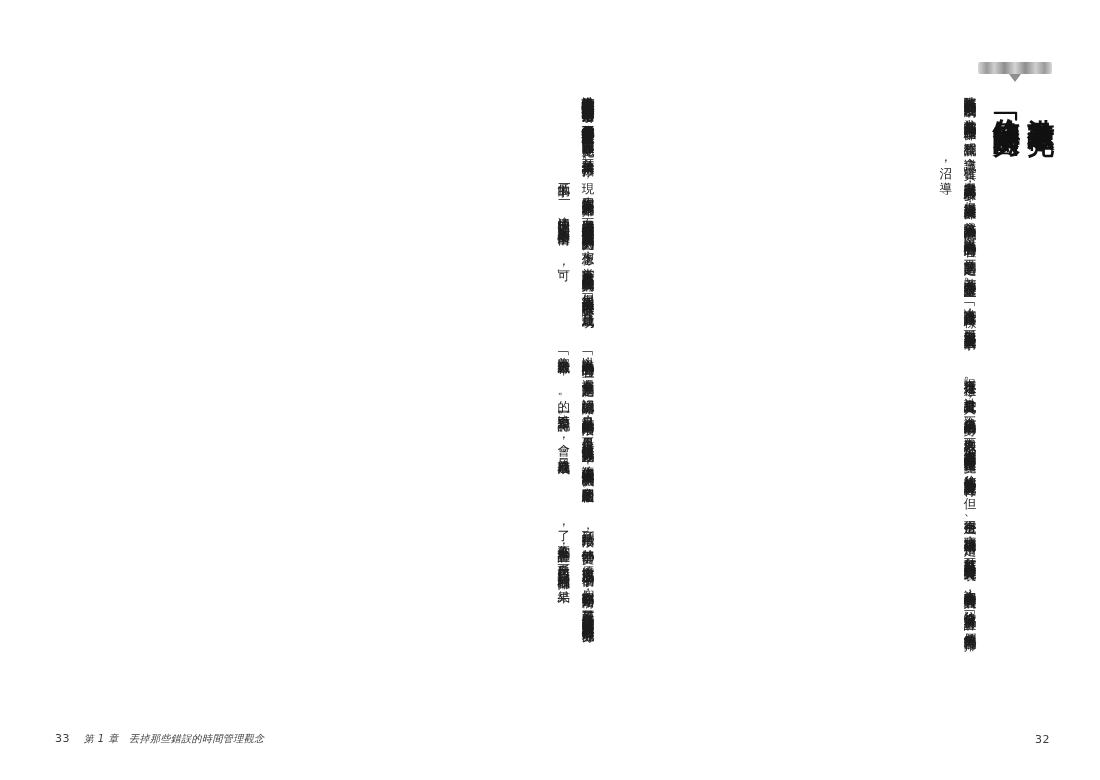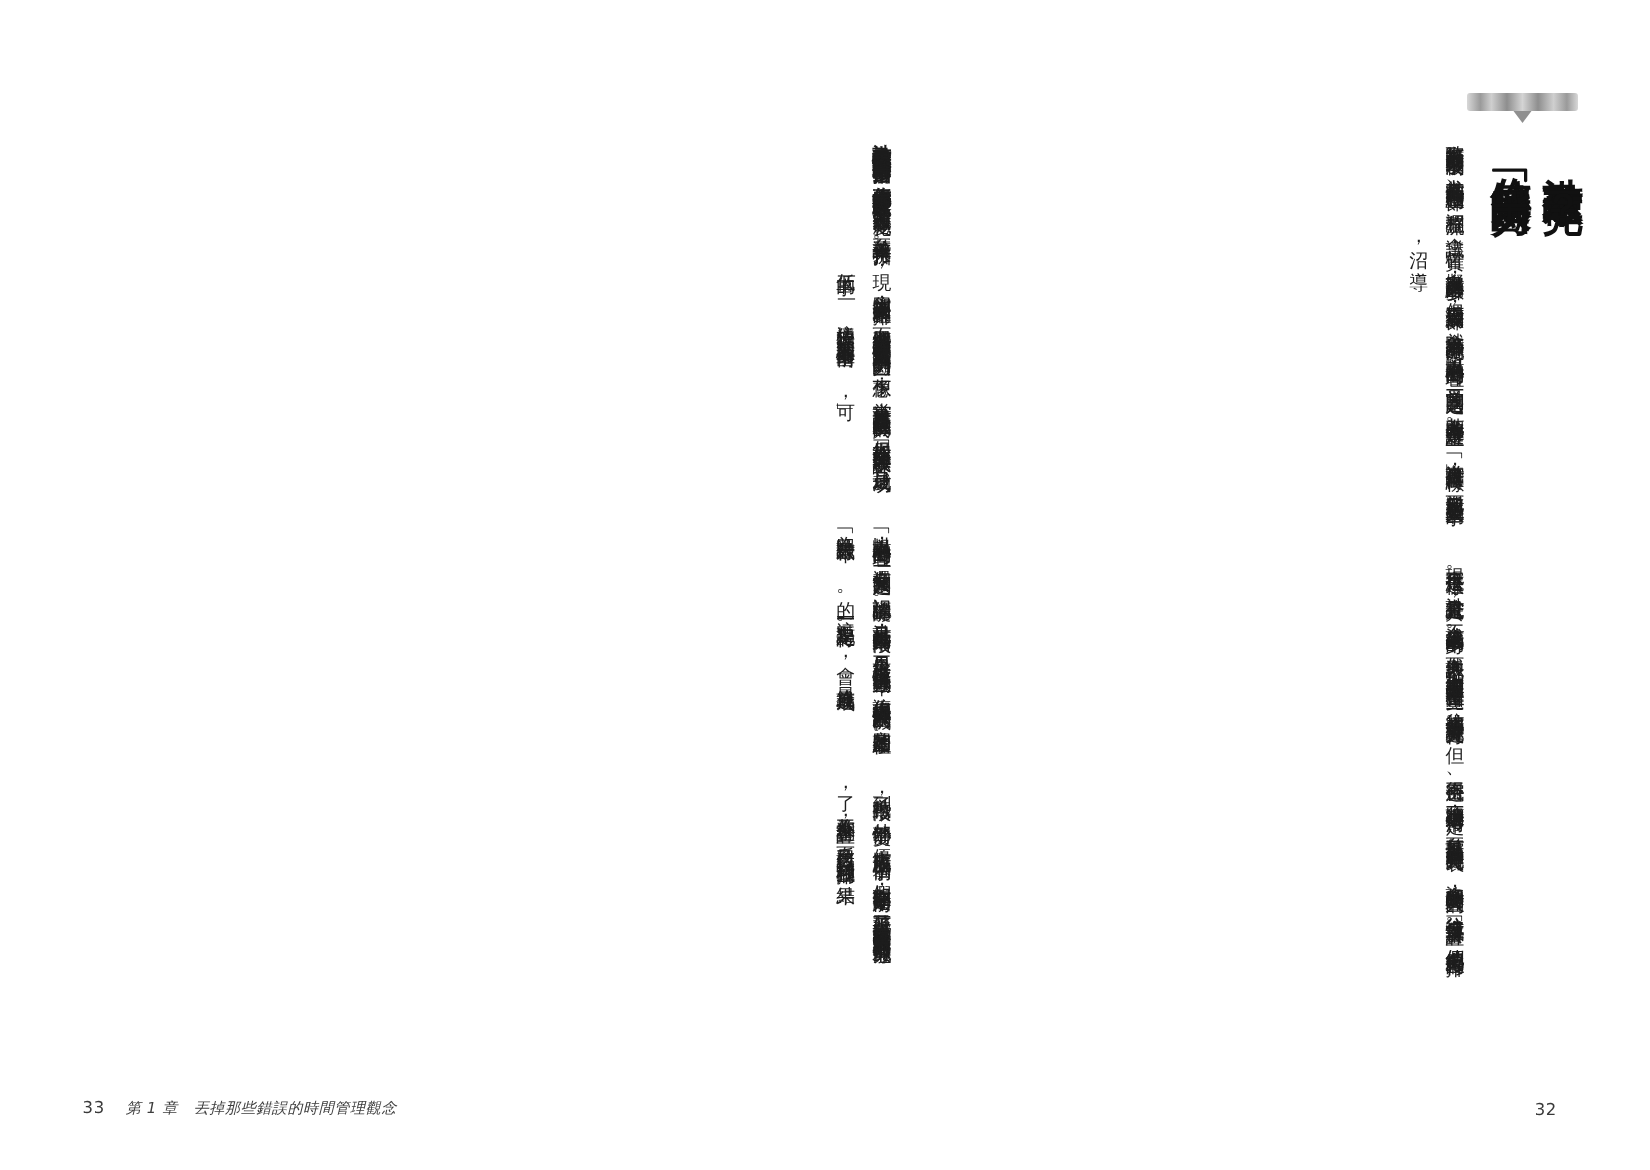--- a/index.html
+++ b/index.html
@@ -127,21 +127,21 @@
   .footer-left .pno {
     font-size: 11px;
     color: #3a3a3a;
   }
   .footer-left .ch {
     font-size: 10px;
     color: #3d3d3d;
     font-style: italic;
   }
   .footer-right {
-    right: 62px;
+    right: 50px;
     font-size: 11px;
     color: #3a3a3a;
     text-align: right;
   }
 
   
   .gutter {
     position: absolute;
     top: 0;
     left: 549px;

